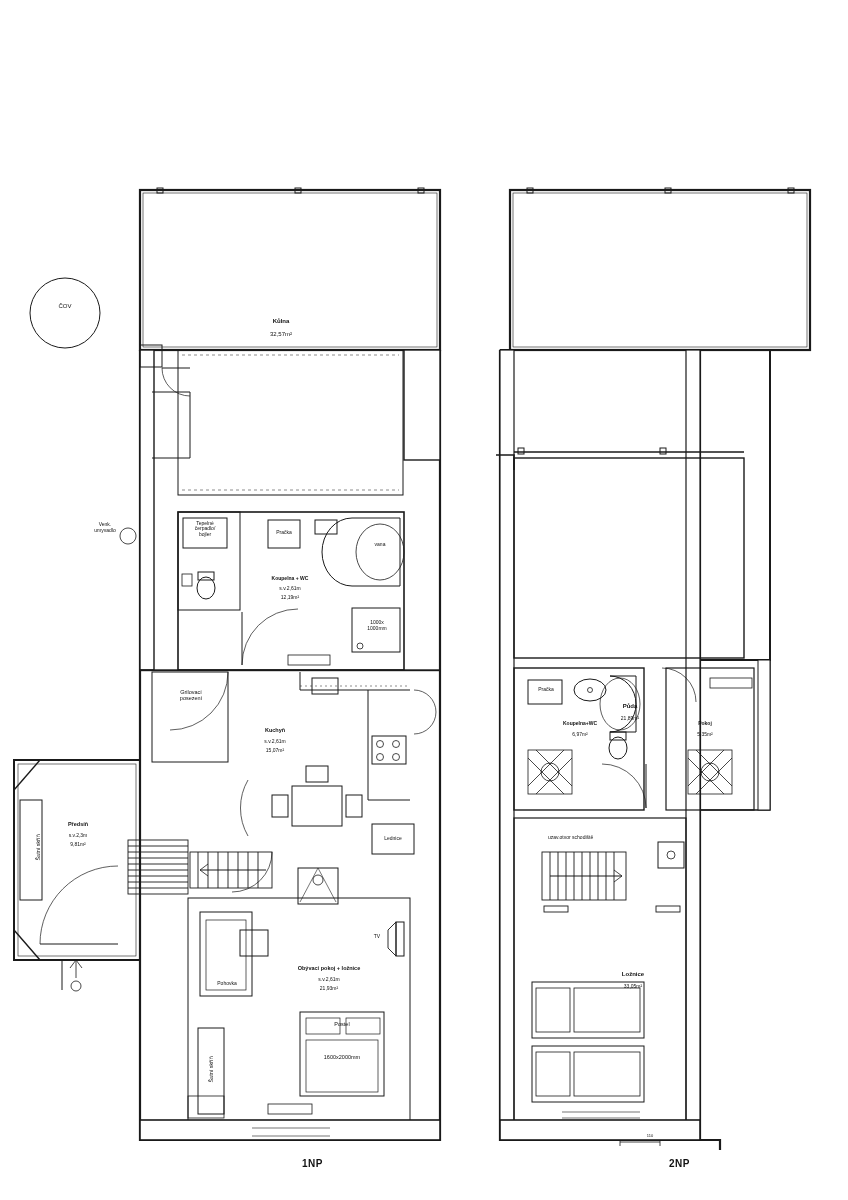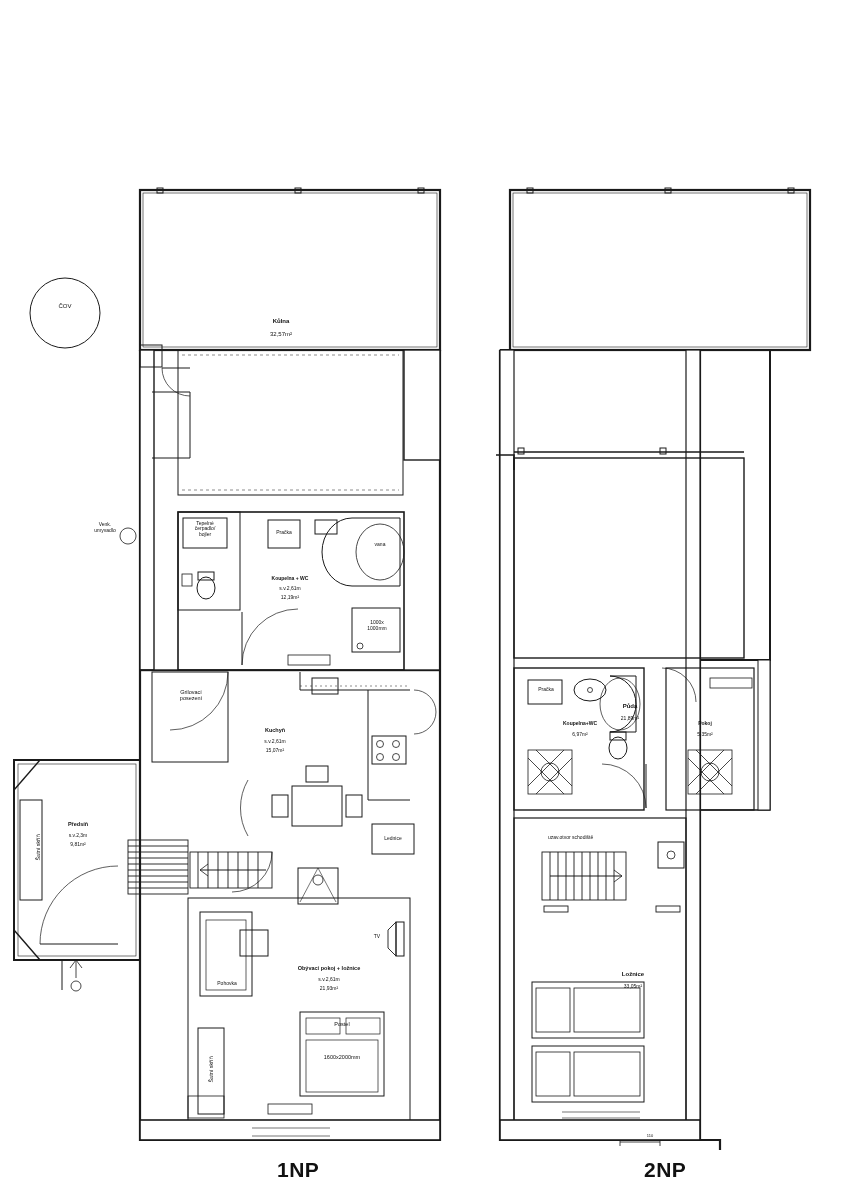--- a/index.html
+++ b/index.html
@@ -3,21 +3,21 @@
 <meta charset="utf-8">
 <style>
   html,body{margin:0;padding:0;background:#ffffff;}
   body{width:848px;height:1200px;position:relative;font-family:"Liberation Sans",sans-serif;color:#111;overflow:hidden;}
   .plan{position:absolute;}
   .lbl{position:absolute;text-align:center;line-height:1.25;white-space:nowrap;}
   .lbl b{font-weight:bold;}
   .t5{font-size:5px;}
   .t55{font-size:5.5px;}
   .t6{font-size:6px;}
-  .floor-title{position:absolute;font-size:21px;font-weight:bold;letter-spacing:.5px;}
+  .floor-title{position:absolute;font-size:10px;font-weight:bold;letter-spacing:.5px;margin-left:25px;}
   .vert{transform:rotate(-90deg);transform-origin:center center;}
   svg{display:block;}
 </style>
 </head>
 <body>
 
 <div class="plan" style="left:0;top:0;width:470px;height:1160px;">
 <svg width="470" height="1160" viewBox="0 0 470 1160">
   <g fill="none" stroke="#1a1a1a" stroke-width="1.2">
 

